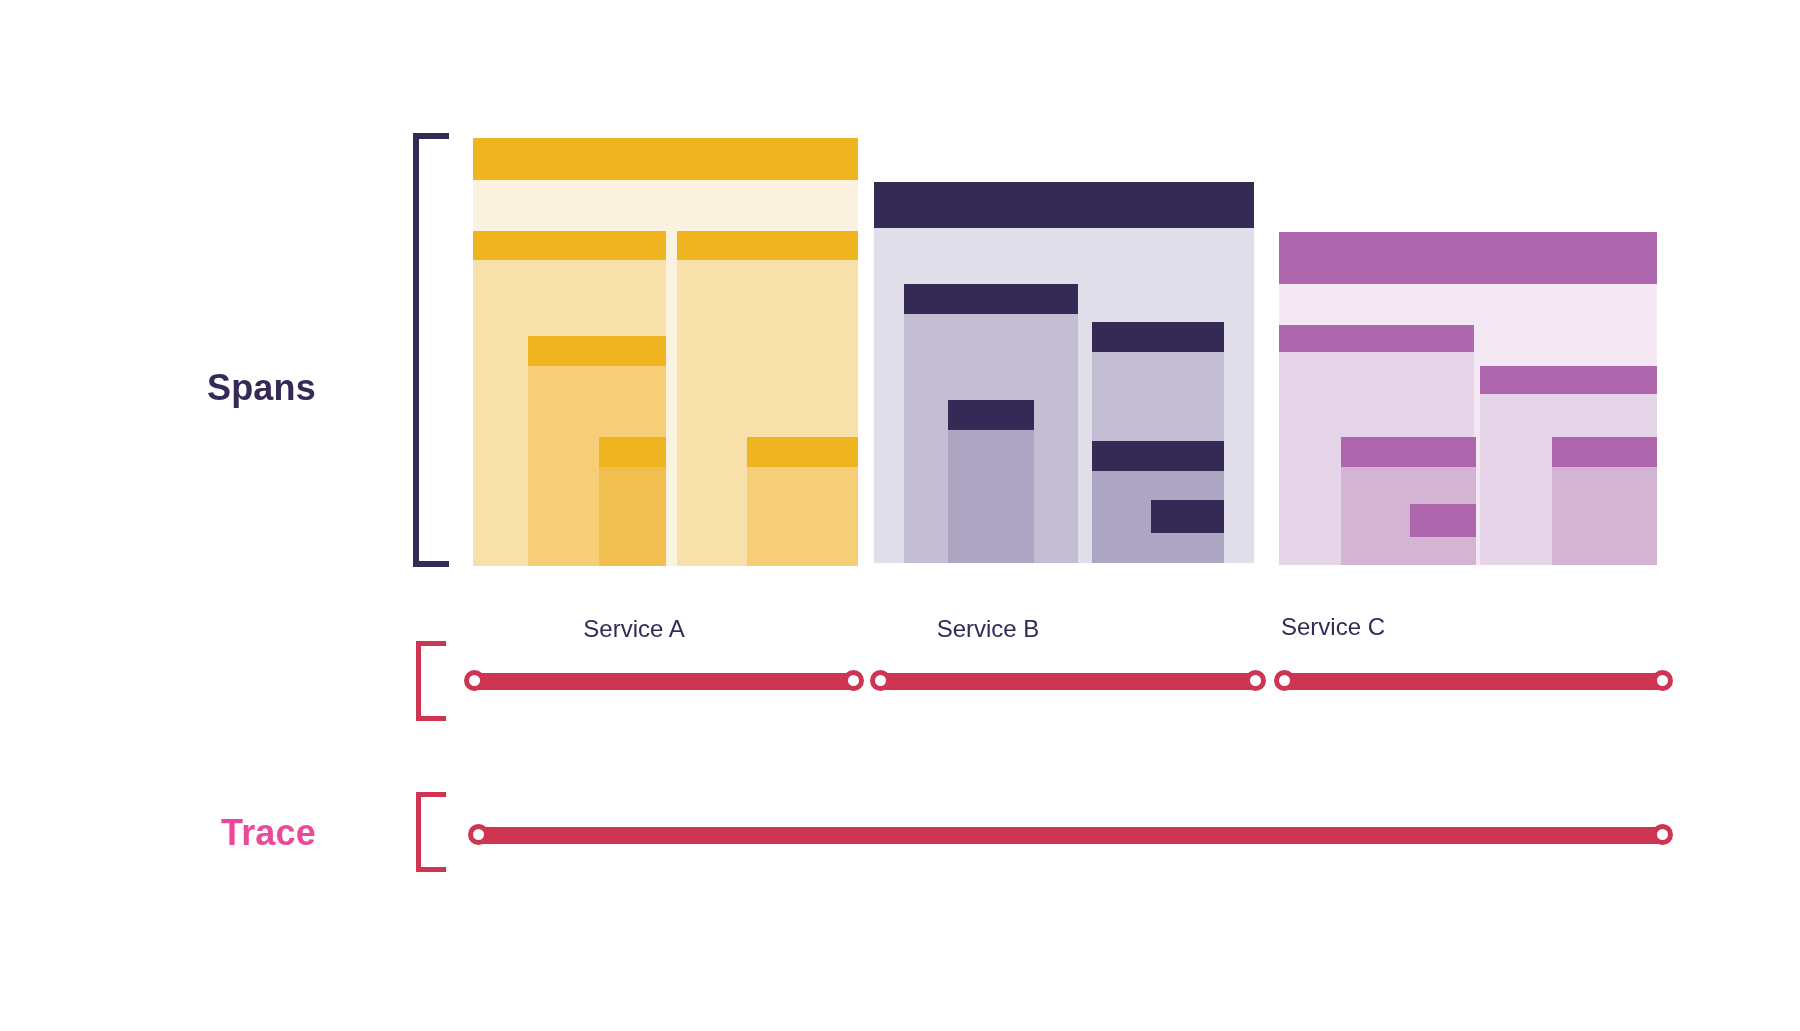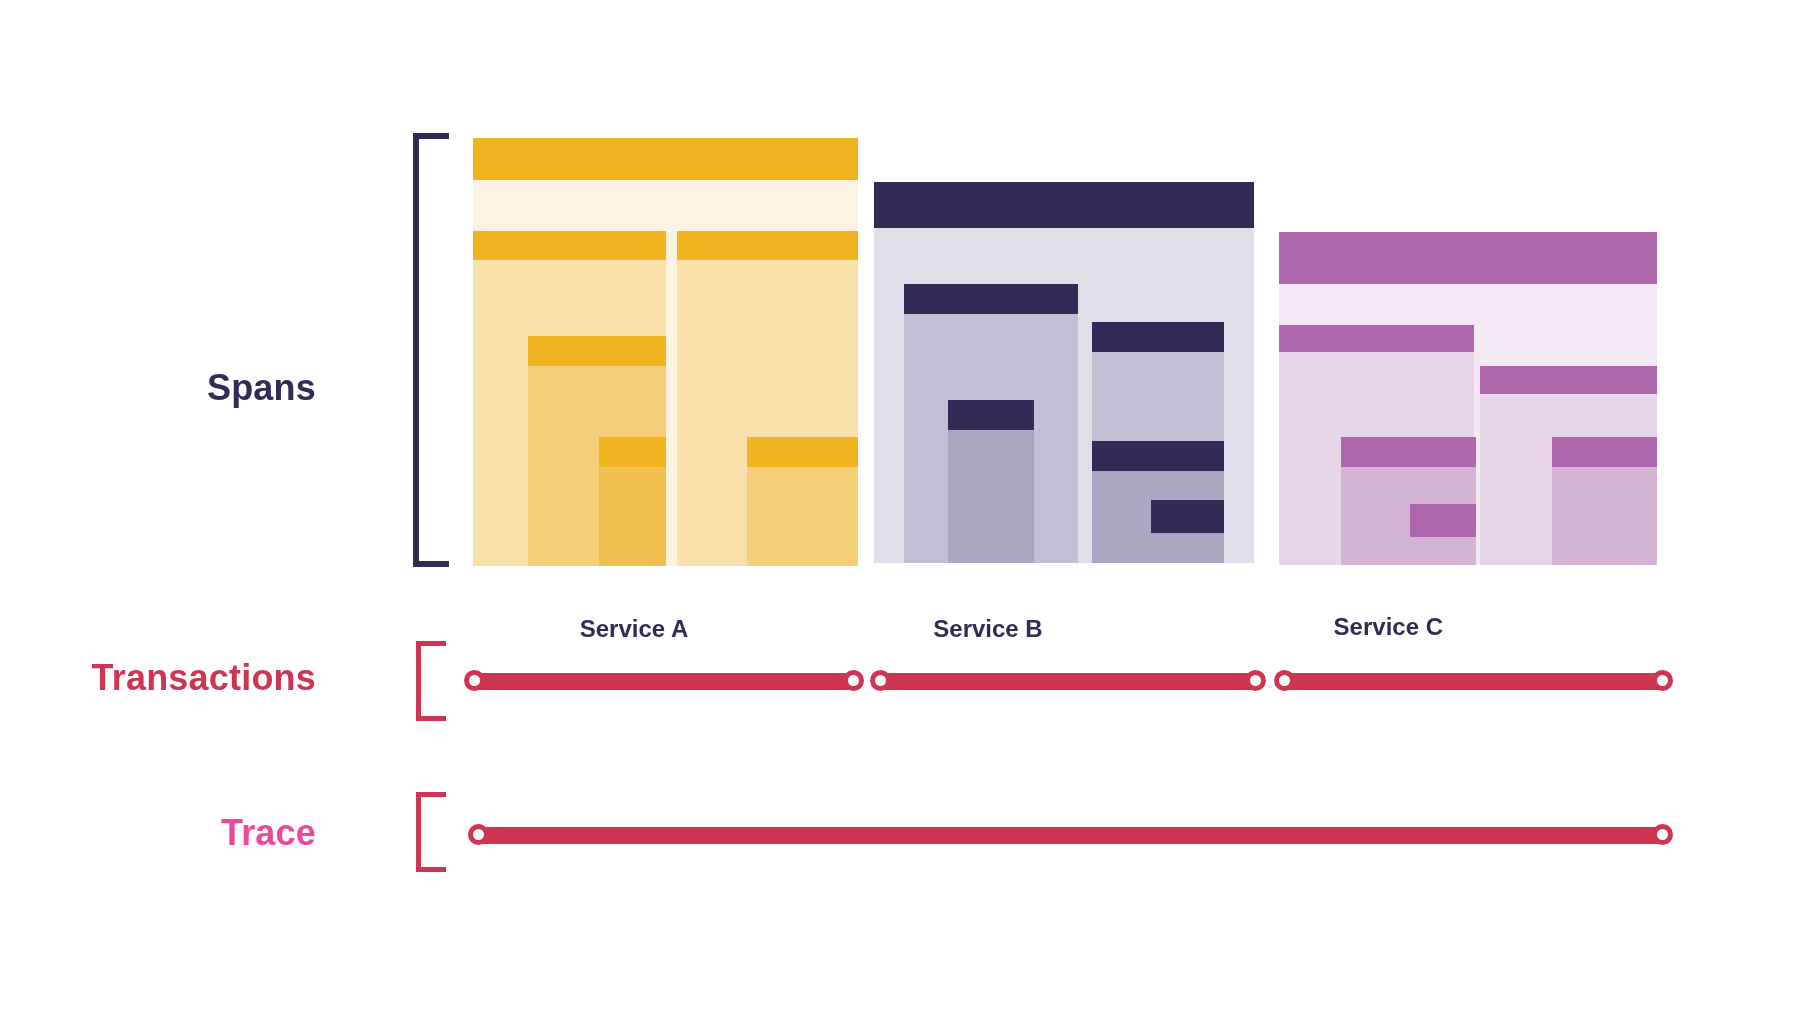--- a/index.html
+++ b/index.html
@@ -23,21 +23,21 @@
   .lbl-transactions{
     font-size:36px;color:#CD3552;
     right:1500px;top:657px;
   }
   .lbl-trace{
     font-size:36px;color:#ec4899;
     right:1500px;top:812px;
   }
   .svc-label{
     position:absolute;
-    font-size:24px;font-weight:bold;color:#342A55;
+    font-size:24px;font-weight:normal;color:#342A55;
     text-align:center;white-space:nowrap;
   }
   
   .bracket{position:absolute;box-sizing:border-box;}
   .bracket-spans{
     left:397px;top:133px;width:36px;height:434px;
     border-left:6px solid #342A55;
     border-top:6px solid #342A55;
     border-bottom:6px solid #342A55;
   }
@@ -62,21 +62,20 @@
     border-radius:50%;background:#ffffff;
     box-sizing:border-box;
   }
 </style>
 </head>
 <body>
 
 <div id="stage">
 
   <div class="lbl lbl-spans">Spans</div>
-  <div class="lbl lbl-transactions">Transactions</div>
   <div class="lbl lbl-trace">Trace</div>
 
   <div class="bracket bracket-spans"></div>
   <div class="bracket bracket-tx"></div>
   <div class="bracket bracket-trace"></div>
 
   <div id="spans-layer">
       <div style="position: absolute; left: 0px; top: 0px; width: 1800px; height: 1031px;">
         <div class="span-rect" style="left: 457px; top: 138px; width: 385px; height: 42px; background: rgb(239, 180, 31);"></div>
         <div class="span-rect" style="left: 457px; top: 180px; width: 385px; height: 386px; background: rgb(251, 243, 223);"></div>
@@ -116,21 +115,21 @@
         <div class="span-rect" style="left: 1325px; top: 467px; width: 135px; height: 98px; background: rgb(211, 180, 211);"></div>
         <div class="span-rect" style="left: 1536px; top: 437px; width: 105px; height: 30px; background: rgb(174, 102, 172);"></div>
         <div class="span-rect" style="left: 1536px; top: 467px; width: 105px; height: 98px; background: rgb(211, 180, 211);"></div>
         <div class="span-rect" style="left: 1394px; top: 504px; width: 66px; height: 33px; background: rgb(174, 102, 172);"></div>
         <div class="span-rect" style="left: 1394px; top: 537px; width: 66px; height: 28px; background: rgb(211, 180, 211);"></div>
       </div>
     </div>
   <div id="labels-layer">
       <div class="svc-label" style="left: 508px; top: 615px; width: 220px;">Service A</div>
       <div class="svc-label" style="left: 862px; top: 615px; width: 220px;">Service B</div>
-      <div class="svc-label" style="left: 1207px; top: 613px; width: 220px; text-align: right;">Service C</div>
+      <div class="svc-label" style="left: 1207px; top: 613px; width: 220px;">Service C</div>
     </div>
   <div id="timelines-layer">
       <div style="position: absolute; left: 0px; top: 0px; width: 1800px; height: 1031px;">
         <div class="tl-seg" style="left: 458px; top: 673px; width: 379px; background: rgb(205, 53, 82);"></div>
         <div class="tl-seg" style="left: 864px; top: 673px; width: 375px; background: rgb(205, 53, 82);"></div>
         <div class="tl-seg" style="left: 1268px; top: 673px; width: 378px; background: rgb(205, 53, 82);"></div>
         <div class="tl-dot" style="left: 448px; top: 670px; border: 5px solid rgb(205, 53, 82);"></div>
         <div class="tl-dot" style="left: 827px; top: 670px; border: 5px solid rgb(205, 53, 82);"></div>
         <div class="tl-dot" style="left: 854px; top: 670px; border: 5px solid rgb(205, 53, 82);"></div>
         <div class="tl-dot" style="left: 1229px; top: 670px; border: 5px solid rgb(205, 53, 82);"></div>

